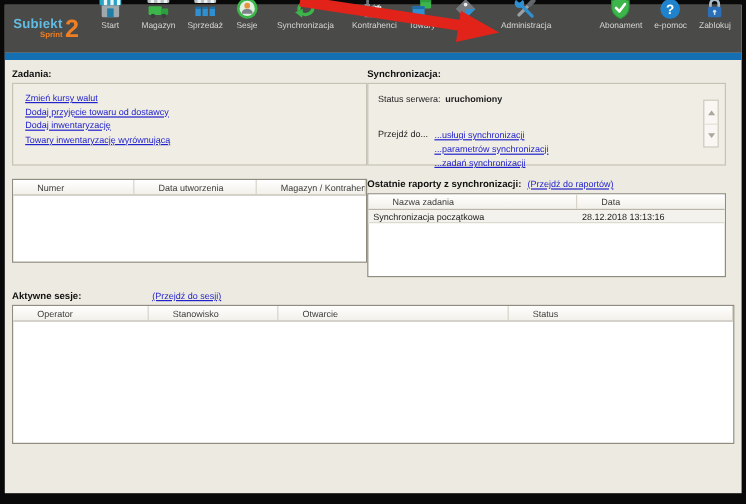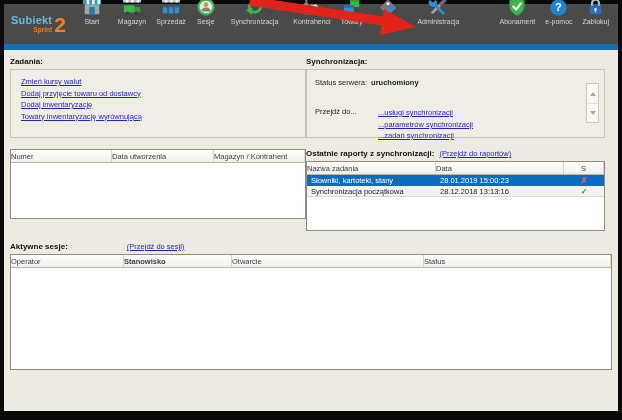--- a/index.html
+++ b/index.html
@@ -37,48 +37,48 @@
   .title-row { display:flex; align-items:baseline; gap:5px; height:10px; margin-bottom:2px; white-space:nowrap; }
   a.lnk { color:#2323cc; font-size:7.5px; text-decoration:underline; white-space:nowrap; cursor:pointer; }
 
   .groupbox { border:1px solid #c6c2b5; background:#efede4; height:69px; margin-top:2px; position:relative; }
   .zadania-links { padding:6px 0 0 10px; display:flex; flex-direction:column; }
   .zadania-links a { line-height:11.5px; }
 
   .sync-row-status { position:absolute; left:8px; top:8px; font-size:7.5px; color:#222; }
   .sync-status-val { font-weight:bold; margin-left:4px; }
   .sync-goto-label { position:absolute; left:8px; top:37px; font-size:7.5px; color:#222; }
-  .sync-links { position:absolute; left:71px; top:37px; display:flex; flex-direction:column; }
+  .sync-links { position:absolute; left:55px; top:37px; display:flex; flex-direction:column; }
   .sync-links a { line-height:11.5px; }
   .mini-scroll { position:absolute; right:5px; top:13px; width:13px; border:1px solid #ccc8bd; background:#f8f7f3; }
   .ms-btn { width:11px; height:19px; display:flex; align-items:center; justify-content:center; }
   .ms-btn + .ms-btn { border-top:1px solid #e2dfd6; }
   .tri-up { width:0; height:0; border-left:3px solid transparent; border-right:3px solid transparent; border-bottom:4px solid #aaa79c; }
   .tri-down { width:0; height:0; border-left:3px solid transparent; border-right:3px solid transparent; border-top:4px solid #aaa79c; }
 
   
   .listview { background:#fff; border:1px solid #908c7f; overflow:hidden; }
   .lv-h70 { height:70px; }
   .lv-h152 { height:116px; }
   .lv-head { display:flex; height:13px; background:linear-gradient(#ffffff,#f2f0e9); border-bottom:1px solid #b9b5a9; }
-  .lv-hcell { font-size:7.5px; color:#3c3c3c; padding:0 0; display:flex; align-items:center; border-right:1px solid #d8d4ca; overflow:hidden; white-space:nowrap; }
+  .lv-hcell { font-size:7.5px; color:#3c3c3c; padding:0 20px; display:flex; align-items:center; border-right:1px solid #d8d4ca; overflow:hidden; white-space:nowrap; }
   .lv-row { display:flex; height:11px; align-items:center; font-size:7.5px; color:#222; }
   .lv-cell { padding:0 4px; overflow:hidden; white-space:nowrap; display:flex; align-items:center; height:100%; }
   .row-selected { background:#0c6cc4; color:#fff; }
   .row-alt { background:#f3f2ec; border-bottom:1px solid #ddd9cf; }
   .st-err { color:#d42222; font-weight:bold; font-size:8px; }
   .st-ok { color:#1fa01f; font-weight:bold; font-size:8px; }
   .row-selected .st-err { color:#ff5a4a; }
 
   
-  .c-rname { width:129px; flex:0 0 auto;text-align:right; } .c-rdate { width:128px; flex:0 0 auto; } .c-rs { width:22px; flex:1 1 auto; justify-content:center; }
+  .c-rname { width:174px; flex:0 0 auto;text-align:right; } .c-rdate { width:128px; flex:0 0 auto; } .c-rs { width:22px; flex:1 1 auto; justify-content:center; }
   
   .c-dnum { width:101px; flex:0 0 auto; } .c-ddate { width:102px; flex:0 0 auto; } .c-dmag { flex:1 1 auto; }
   
-  .c-sop { width:113px; flex:0 0 auto; } .c-sst { width:108px; flex:0 0 auto;font-weight:bold; } .c-sot { width:192px; flex:0 0 auto; } .c-sstat { flex:1 1 auto; }
+  .c-sop { width:113px; flex:0 0 auto; } .c-sst { width:108px; flex:0 0 auto; } .c-sot { width:192px; flex:0 0 auto; } .c-sstat { flex:1 1 auto; }
 
   .mt11 { margin-top:11px; }
   .sesje-title-gap { margin-left:30px;padding-left:24px; }
 
   
   .arrow-overlay { position:absolute; left:0; top:0; width:622px; height:60px; pointer-events:none; z-index:40; }
 </style>
 </head>
 <body>
 
@@ -307,25 +307,20 @@
         <div class="title-row">
           <span class="sec-title">Ostatnie raporty z synchronizacji:</span>
           <a class="lnk">(Przejdź do raportów)</a>
         </div>
         <div class="listview lv-h70">
           <div class="lv-head">
             <div class="lv-hcell c-rname">Nazwa zadania</div>
             <div class="lv-hcell c-rdate">Data</div>
             <div class="lv-hcell c-rs">S</div>
           </div>
-          <div class="lv-row row-selected">
-            <div class="lv-cell c-rname">Słowniki, kartoteki, stany</div>
-            <div class="lv-cell c-rdate">28.01.2019 15:00:23</div>
-            <div class="lv-cell c-rs st-err">✗</div>
-          </div>
           <div class="lv-row row-alt">
             <div class="lv-cell c-rname">Synchronizacja początkowa</div>
             <div class="lv-cell c-rdate">28.12.2018 13:13:16</div>
             <div class="lv-cell c-rs st-ok">✓</div>
           </div>
         </div>
       </div>
     </div>
 
     <div class="mt11">

